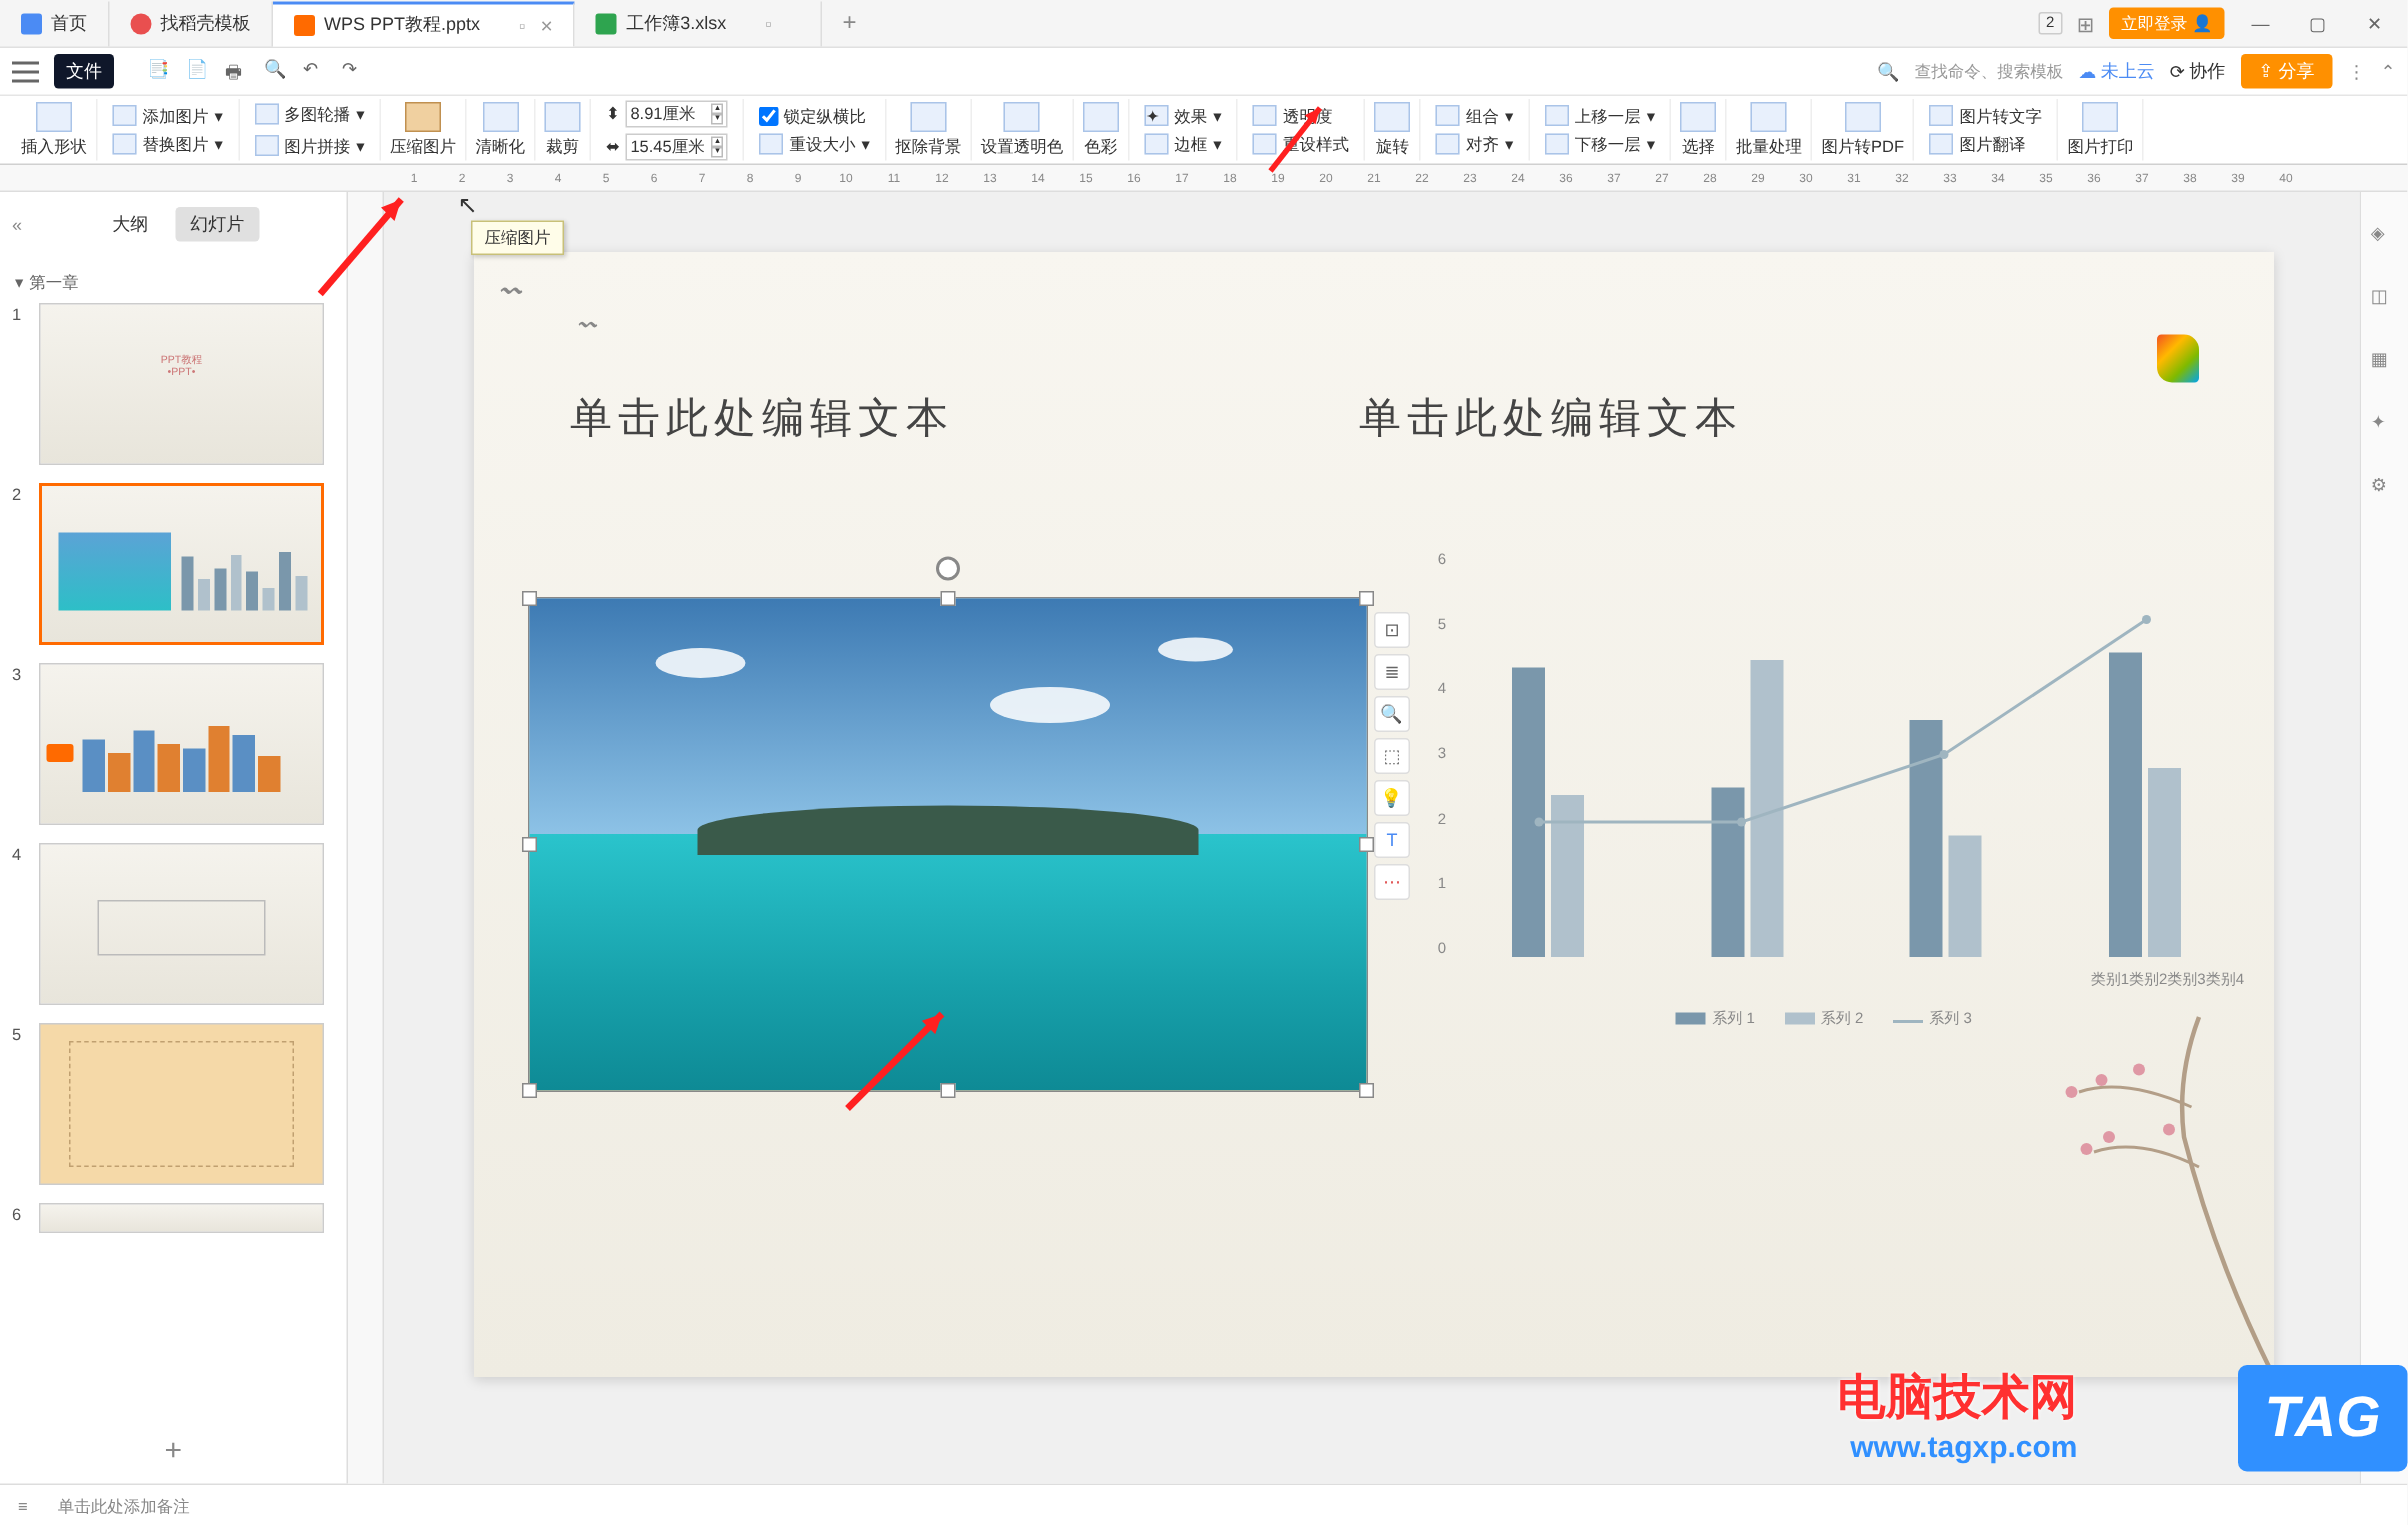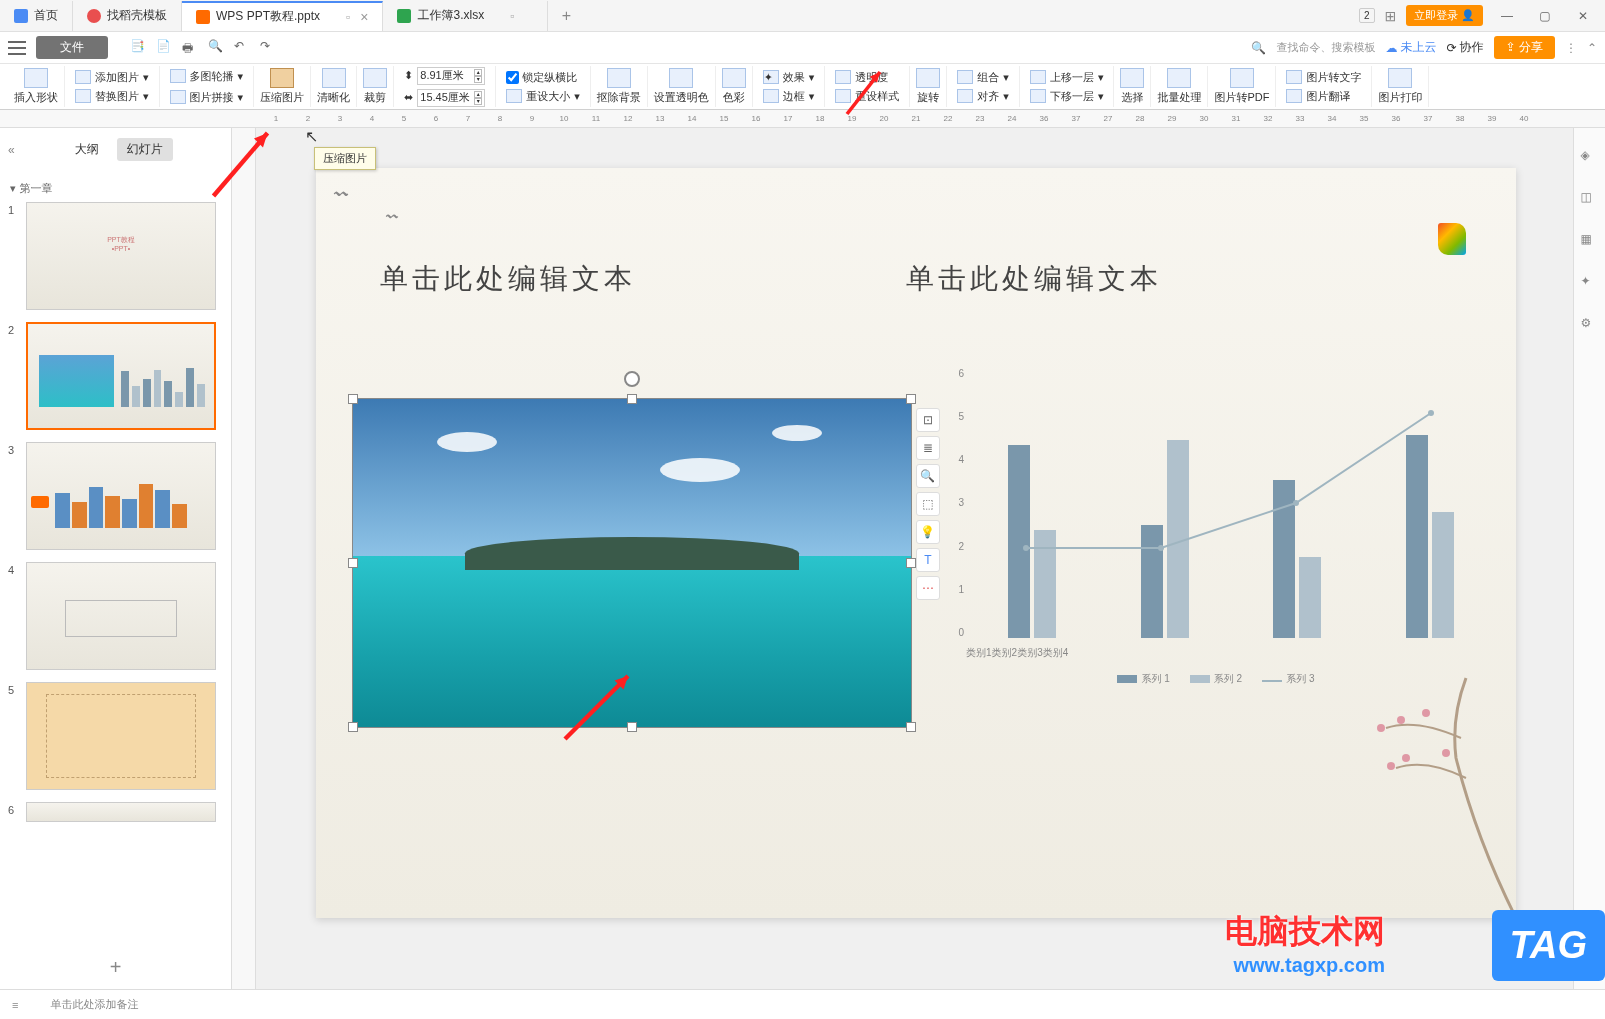--- a/index.html
+++ b/index.html
@@ -13,21 +13,21 @@
 .tab-close { color: #999; font-size: 14px; margin-left: 4px; }
 .titlebar-right { margin-left: auto; display: flex; align-items: center; gap: 10px; padding-right: 8px; }
 .login-btn { background: #ff9000; color: #fff; padding: 3px 8px; border-radius: 3px; font-size: 11px; }
 .win-btn { width: 28px; height: 28px; display: flex; align-items: center; justify-content: center; color: #666; }
 
 
 .menubar { height: 32px; background: #fff; display: flex; align-items: center; padding: 0 8px; border-bottom: 1px solid #e5e5e5; }
 .menu-left { display: flex; align-items: center; gap: 4px; }
 .hamburger { width: 18px; height: 14px; display: flex; flex-direction: column; justify-content: space-between; }
 .hamburger span { height: 2px; background: #666; }
-.file-menu { background: #737373; color: #fff; padding: 3px 24px; border-radius: 3px; margin: 0 6px; }
+.file-menu { background: #0f172a; color: #fff; padding: 3px 8px; border-radius: 3px; margin: 0 6px; }
 .qat { display: flex; gap: 8px; margin: 0 12px; }
 .qat-icon { width: 18px; height: 18px; color: #666; }
 .menu-tabs { display: flex; gap: 18px; margin-left: 10px; }
 .menu-tab { color: #333; padding: 4px 2px; }
 .menu-tab.active-tool { background: #ff6a00; color: #fff; padding: 4px 14px; border-radius: 12px; }
 .menubar-right { margin-left: auto; display: flex; align-items: center; gap: 10px; }
 .search-cmd { color: #999; font-size: 11px; }
 .cloud-btn { color: #4b8bf4; display: flex; align-items: center; gap: 3px; }
 .share-btn { background: #ff9000; color: #fff; padding: 3px 12px; border-radius: 3px; }
 
@@ -94,21 +94,21 @@
 
 .chart-area { position: absolute; left: 620px; top: 200px; width: 560px; height: 380px; }
 .chart-title { text-align: center; font-size: 14px; color: #555; margin-bottom: 8px; }
 .chart-plot { position: relative; height: 300px; margin-left: 30px; }
 .y-axis { position: absolute; left: -20px; top: 0; bottom: 30px; width: 18px; display: flex; flex-direction: column-reverse; justify-content: space-between; font-size: 10px; color: #888; text-align: right; }
 .plot-inner { position: absolute; left: 0; right: 0; top: 0; bottom: 30px; }
 .bar-group { position: absolute; bottom: 0; display: flex; gap: 4px; align-items: flex-end; }
 .bar { width: 22px; }
 .bar.s1 { background: #7a97ab; }
 .bar.s2 { background: #b0c1cc; }
-.x-labels { position: absolute; bottom: 8px; left: 0; right: 0; display: flex; justify-content: flex-start; font-size: 10px; color: #888; }
+.x-labels { position: absolute; bottom: 8px; left: 0; right: 0; display: flex; justify-content: flex-end; font-size: 10px; color: #888; }
 .legend { display: flex; justify-content: center; gap: 20px; font-size: 10px; color: #888; margin-top: 4px; }
 .legend-item { display: flex; align-items: center; gap: 4px; }
 .legend-swatch { width: 20px; height: 8px; }
 .line-series { position: absolute; left: 0; right: 0; top: 0; bottom: 0; }
 
 
 .red-arrow { position: absolute; width: 90px; height: 90px; }
 .red-arrow svg { width: 100%; height: 100%; }
 
 
@@ -116,21 +116,21 @@
 
 
 .tooltip { position: absolute; background: #fffde9; border: 1px solid #c8c078; padding: 3px 8px; font-size: 11px; box-shadow: 1px 1px 3px rgba(0,0,0,0.2); }
 
 
 .right-panel { width: 32px; border-left: 1px solid #ddd; background: #fafafa; display: flex; flex-direction: column; align-items: center; padding-top: 20px; gap: 24px; }
 .rp-icon { width: 18px; height: 18px; color: #888; }
 
 
 .statusbar { height: 30px; border-top: 1px solid #ddd; display: flex; align-items: center; padding: 0 12px; font-size: 11px; color: #888; }
-.notes-placeholder { flex: 1; margin-left: 32px; }
+.notes-placeholder { flex: 1; margin-left: 20px; }
 
 
 .watermark { position: absolute; right: 30px; bottom: 42px; text-align: right; z-index: 100; }
 .wm1 { font-size: 32px; font-weight: bold; color: #ff3030; text-shadow: 0 0 3px #fff; }
 .wm2 { font-size: 20px; font-weight: bold; color: #3090ff; }
 .tag-badge { position: absolute; right: 0; bottom: 38px; background: #3090ff; color: #fff; font-size: 38px; font-weight: bold; padding: 14px 18px; border-radius: 6px; font-style: italic; }
 
 
 .th-chart { position: absolute; left: 50%; top: 30%; width: 45%; height: 50%; display: flex; align-items: flex-end; gap: 3px; }
 .th-bar { flex: 1; background: #7a97ab; }

